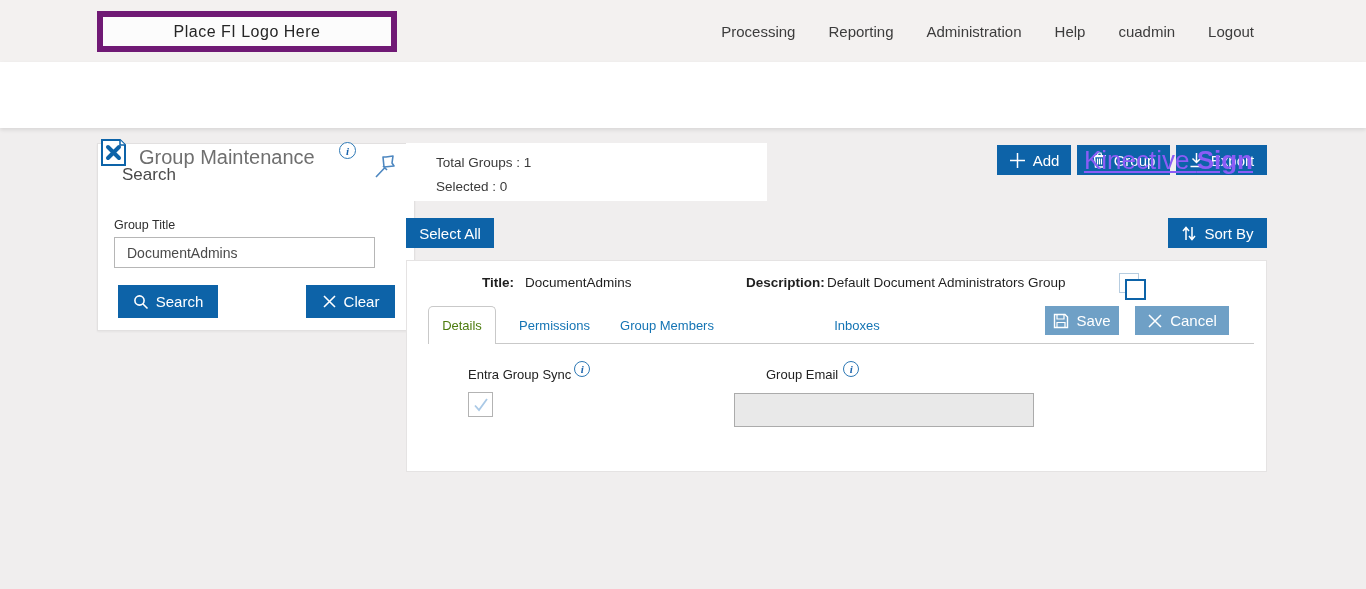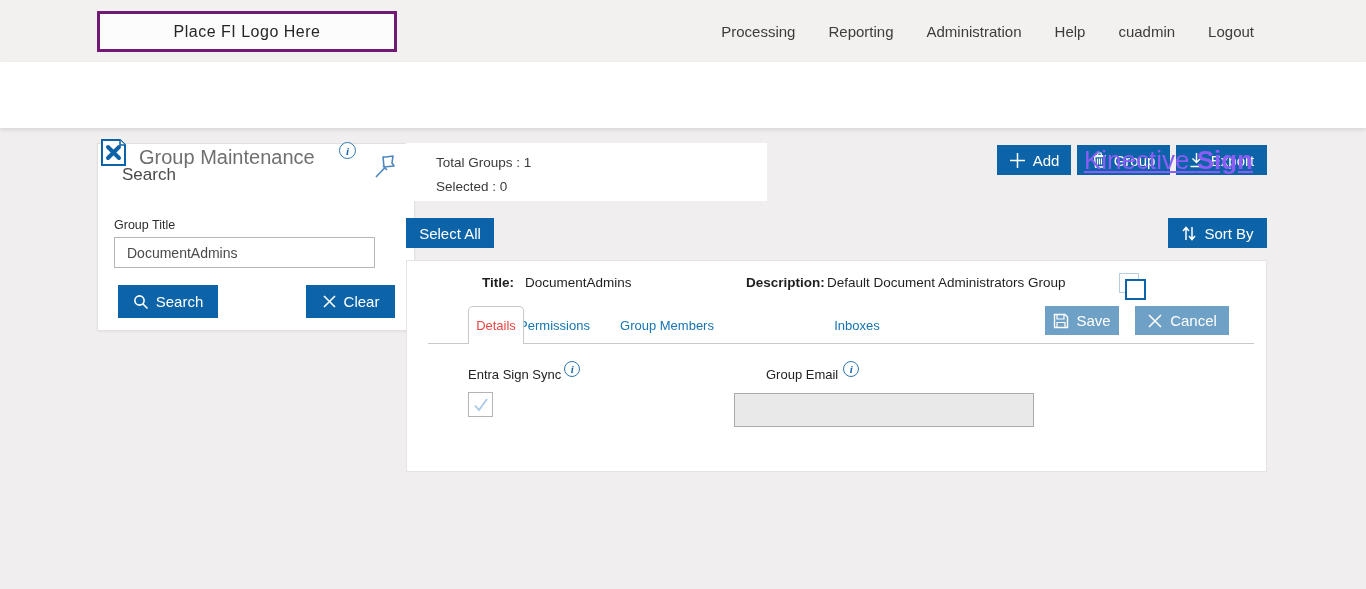--- a/index.html
+++ b/index.html
@@ -3,21 +3,21 @@
 <meta charset="utf-8">
 <style>
   * { margin:0; padding:0; box-sizing:border-box; }
   html,body { width:1366px; height:589px; }
   body { font-family:"Liberation Sans", sans-serif; background:#f0eeee; }
   .page { position:relative; width:1366px; height:589px; overflow:hidden; background:#f0eeee; }
 
   
   .topbar { position:absolute; left:0; top:0; width:1366px; height:62px; background:#f3f1f0; }
   .logo-box { position:absolute; left:97px; top:11px; width:300px; height:41px;
-    background:#fcfcfc; border:3px solid #701a75; display:flex; align-items:center; justify-content:center;
+    background:#fcfcfc; border:6px solid #701a75; display:flex; align-items:center; justify-content:center;
     font-size:16px; color:#262626; letter-spacing:.5px; cursor:pointer; }
   .topnav { position:absolute; right:112px; top:0; height:62px; display:flex; align-items:center; gap:33px; }
   .topnav a { font-size:15px; color:#3c3c3c; text-decoration:none; cursor:pointer; white-space:nowrap; }
 
   
   .header { position:absolute; left:0; top:62px; width:1366px; height:66px; background:#ffffff;
     box-shadow:0 2px 4px rgba(0,0,0,.10); z-index:2; }
   .page-icon { position:absolute; left:100px; top:77px; width:27px; height:27px; }
   .page-title { position:absolute; left:139px; top:84px; font-size:20px; color:#6f6f6f; }
   .info-badge { display:inline-flex; align-items:center; justify-content:center;
@@ -66,22 +66,22 @@
   .gc-title-value { position:absolute; left:118px; top:14px; font-size:13.5px; color:#1f1f1f; }
   .gc-desc-label { position:absolute; left:339px; top:14px; font-size:13.5px; color:#1f1f1f; font-weight:bold; }
   .gc-desc-value { position:absolute; left:420px; top:14px; font-size:13.5px; color:#1f1f1f; }
   .copy-icon { position:absolute; left:712px; top:12px; width:30px; height:30px; cursor:pointer; }
   .copy-back { position:absolute; left:0; top:0; width:20px; height:20px; border:1px solid #b7cde0; background:#fff; }
   .copy-front { position:absolute; left:6px; top:6px; width:21px; height:21px; border:2px solid #0d63a8; background:#fff; }
 
   .tab-rule { position:absolute; left:21px; top:82px; width:826px; height:0; border-top:1px solid #c9c9c9; }
   .tab { position:absolute; top:45px; height:38px; display:flex; align-items:center; justify-content:center;
     font-size:13px; cursor:pointer; color:#1474b4; text-decoration:none; }
-  .tab-active { left:21px; width:56px; background:#fff; border:1px solid #c9c9c9; border-bottom:none;
-    border-radius:5px 5px 0 0; color:#ef4444; z-index:3; height:38px;margin-left:40px; }
+  .tab-active { left:21px; width:68px; background:#fff; border:1px solid #c9c9c9; border-bottom:none;
+    border-radius:5px 5px 0 0; color:#4d7c0f; z-index:3; height:38px; }
   .tab-permissions { left:100px; width:95px;text-align:center; }
   .tab-members { left:205px; width:110px; }
   .tab-workflows { left:325px; width:85px; }
   .tab-inboxes { left:415px; width:70px; }
 
   .save-btn { position:absolute; left:638px; top:45px; width:74px; height:29px; }
   .cancel-btn { position:absolute; left:728px; top:45px; width:94px; height:29px; }
 
   .entra-label-row { position:absolute; left:61px; top:106px; display:flex; align-items:flex-start; gap:3px;
     font-size:13px; color:#222; }
@@ -205,21 +205,21 @@
       <span>Save</span>
     </button>
     <button class="btn btn-muted cancel-btn">
       <svg width="16" height="16" viewBox="0 0 16 16">
         <path d="M2 2 L14 14 M14 2 L2 14" stroke="#fff" stroke-width="1.5"></path>
       </svg>
       <span>Cancel</span>
     </button>
 
     <div class="entra-label-row">
-      <span>Entra Sign Sync</span>
+      <span>Entra Group Sync</span>
       <span class="info-badge" style="width:16px;height:16px;margin-top:-6px;">i</span>
     </div>
     <div class="entra-checkbox">
       <svg id="entra-check" width="18" height="18" viewBox="0 0 18 18">
         <path d="M3 9.5 L7 14 L15 3" fill="none" stroke="#aac9e6" stroke-width="1.8"></path>
       </svg>
     </div>
 
     <div class="email-label-row">
       <span>Group Email</span>

